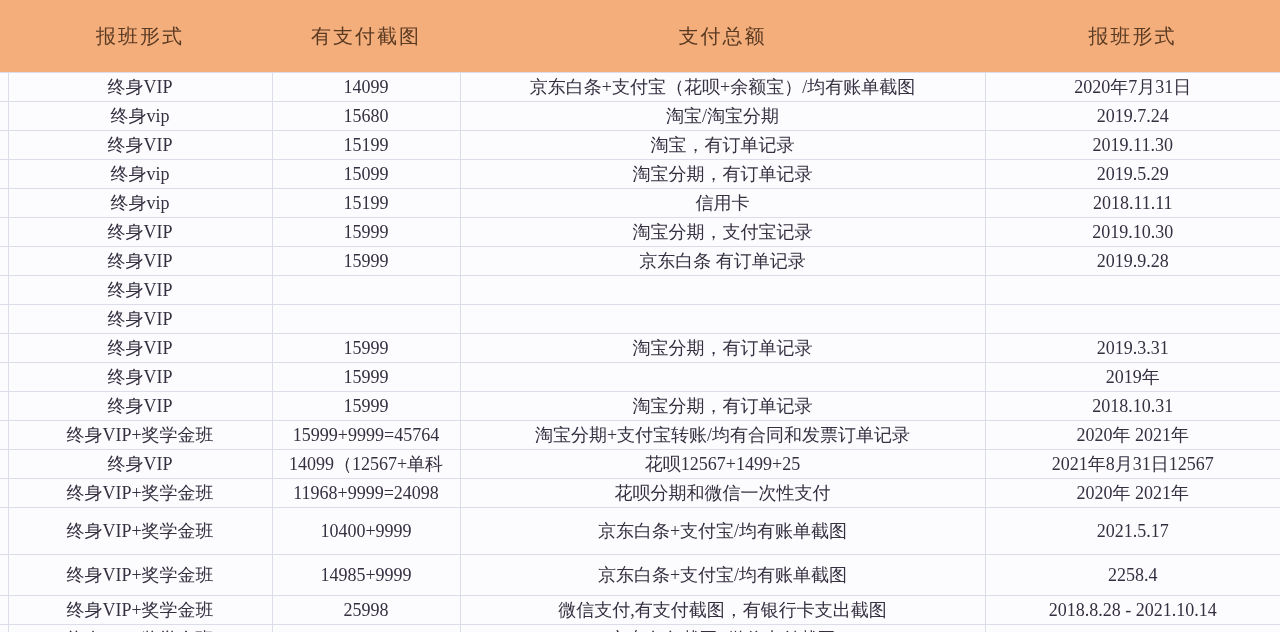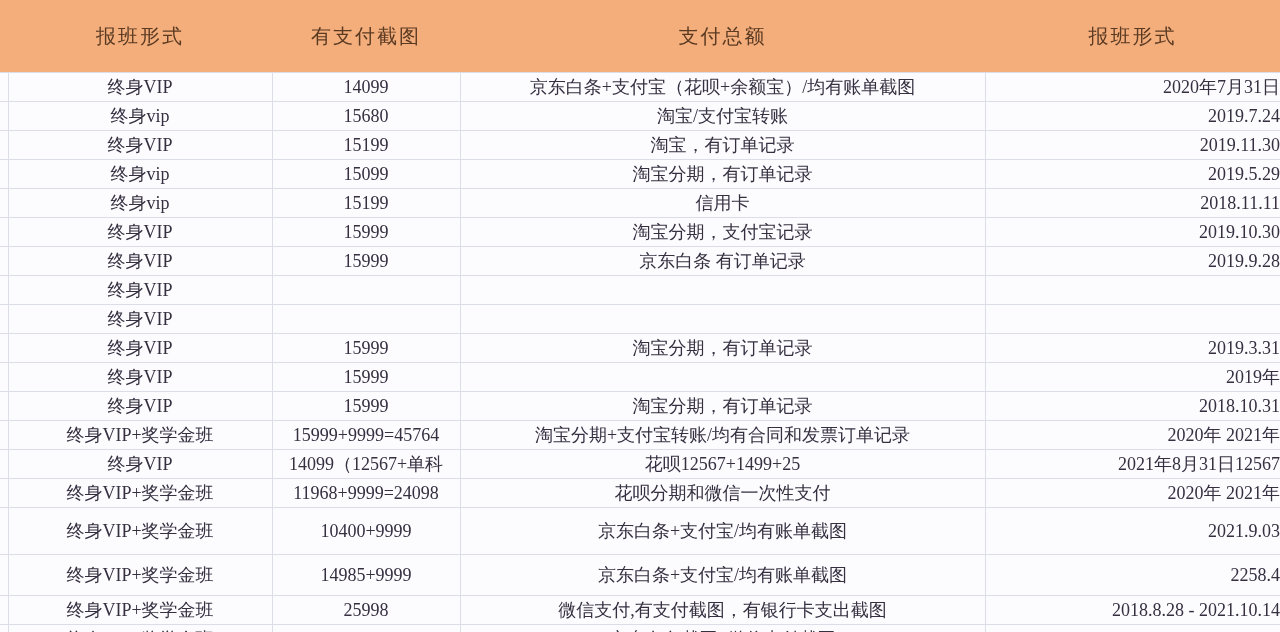--- a/index.html
+++ b/index.html
@@ -29,21 +29,21 @@
     border:1px solid #DBDEE8;
     font-size:18px;
     color:#352F40;
     text-align:center;
     white-space:nowrap;
     overflow:hidden;
     padding:0;
     background:#FCFCFE;
   }
   tbody tr td:first-child{border-left:none;}
-  tbody tr td:last-child{border-right:none;text-align:right;}
+  tbody tr td:last-child{border-right:none;}
   
   tbody tr:nth-child(16) td{height:46px;}
   tbody tr:nth-child(17) td{height:40px;}
 </style>
 </head>
 <body>
 
 <table>
   <colgroup>
     <col style="width:8px">
@@ -66,21 +66,21 @@
         <td></td>
         <td>终身VIP</td>
         <td>14099</td>
         <td>京东白条+支付宝（花呗+余额宝）/均有账单截图</td>
         <td>2020年7月31日</td>
       </tr>
       <tr>
         <td></td>
         <td>终身vip</td>
         <td>15680</td>
-        <td>淘宝/支付宝转账</td>
+        <td>淘宝/淘宝分期</td>
         <td>2019.7.24</td>
       </tr>
       <tr>
         <td></td>
         <td>终身VIP</td>
         <td>15199</td>
         <td>淘宝，有订单记录</td>
         <td>2019.11.30</td>
       </tr>
       <tr>
@@ -165,21 +165,21 @@
         <td>终身VIP+奖学金班</td>
         <td>11968+9999=24098</td>
         <td>花呗分期和微信一次性支付</td>
         <td>2020年  2021年</td>
       </tr>
       <tr>
         <td></td>
         <td>终身VIP+奖学金班</td>
         <td>10400+9999</td>
         <td>京东白条+支付宝/均有账单截图</td>
-        <td>2021.9.03</td>
+        <td>2021.5.17</td>
       </tr>
       <tr>
         <td></td>
         <td>终身VIP+奖学金班</td>
         <td>14985+9999</td>
         <td>京东白条+支付宝/均有账单截图</td>
         <td>2258.4</td>
       </tr>
       <tr>
         <td></td>

